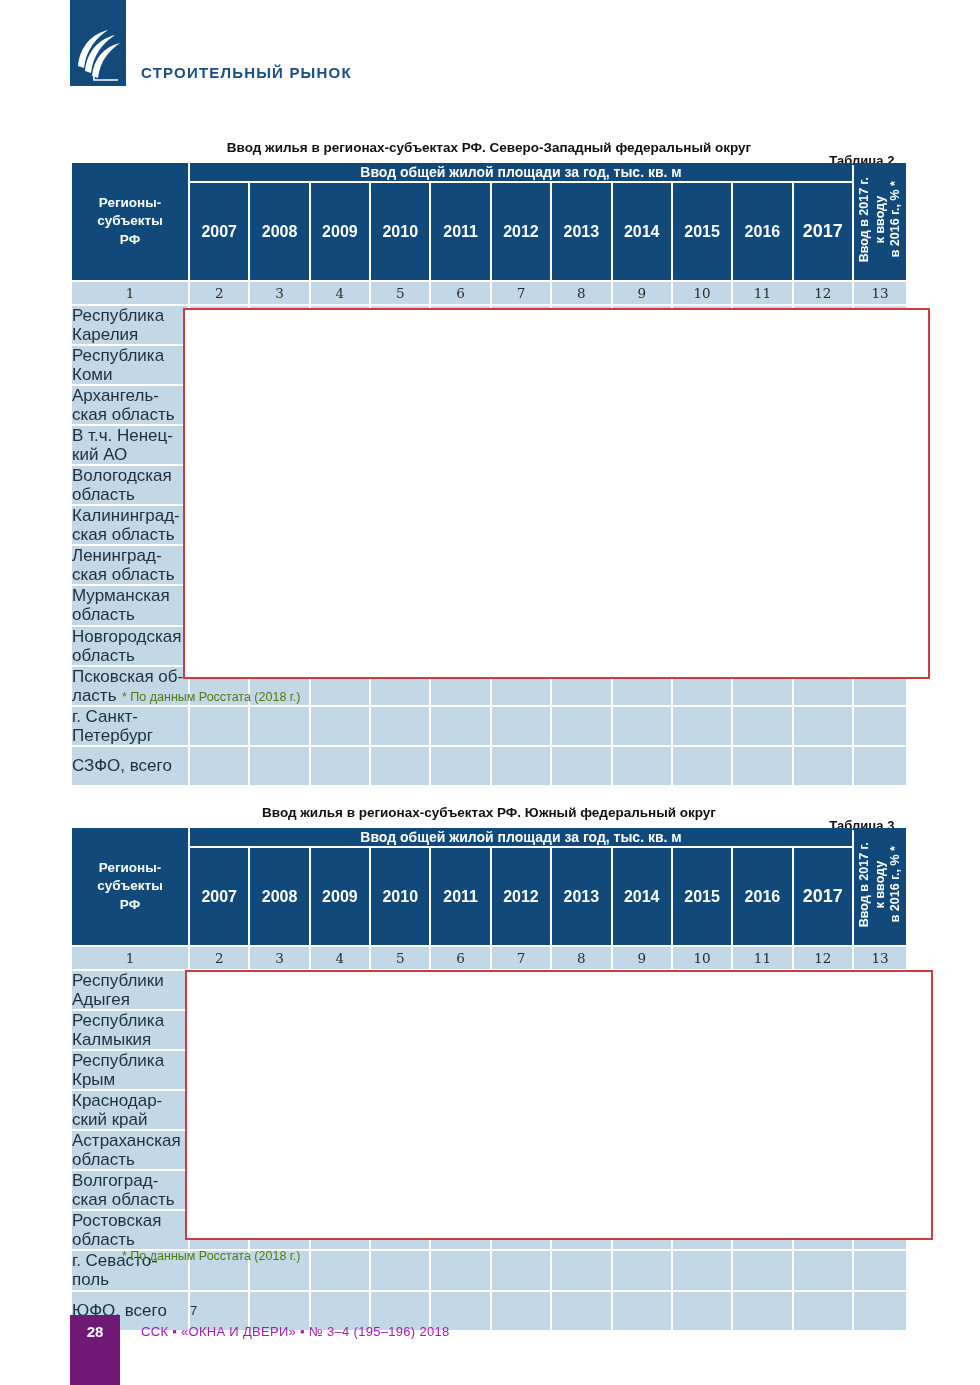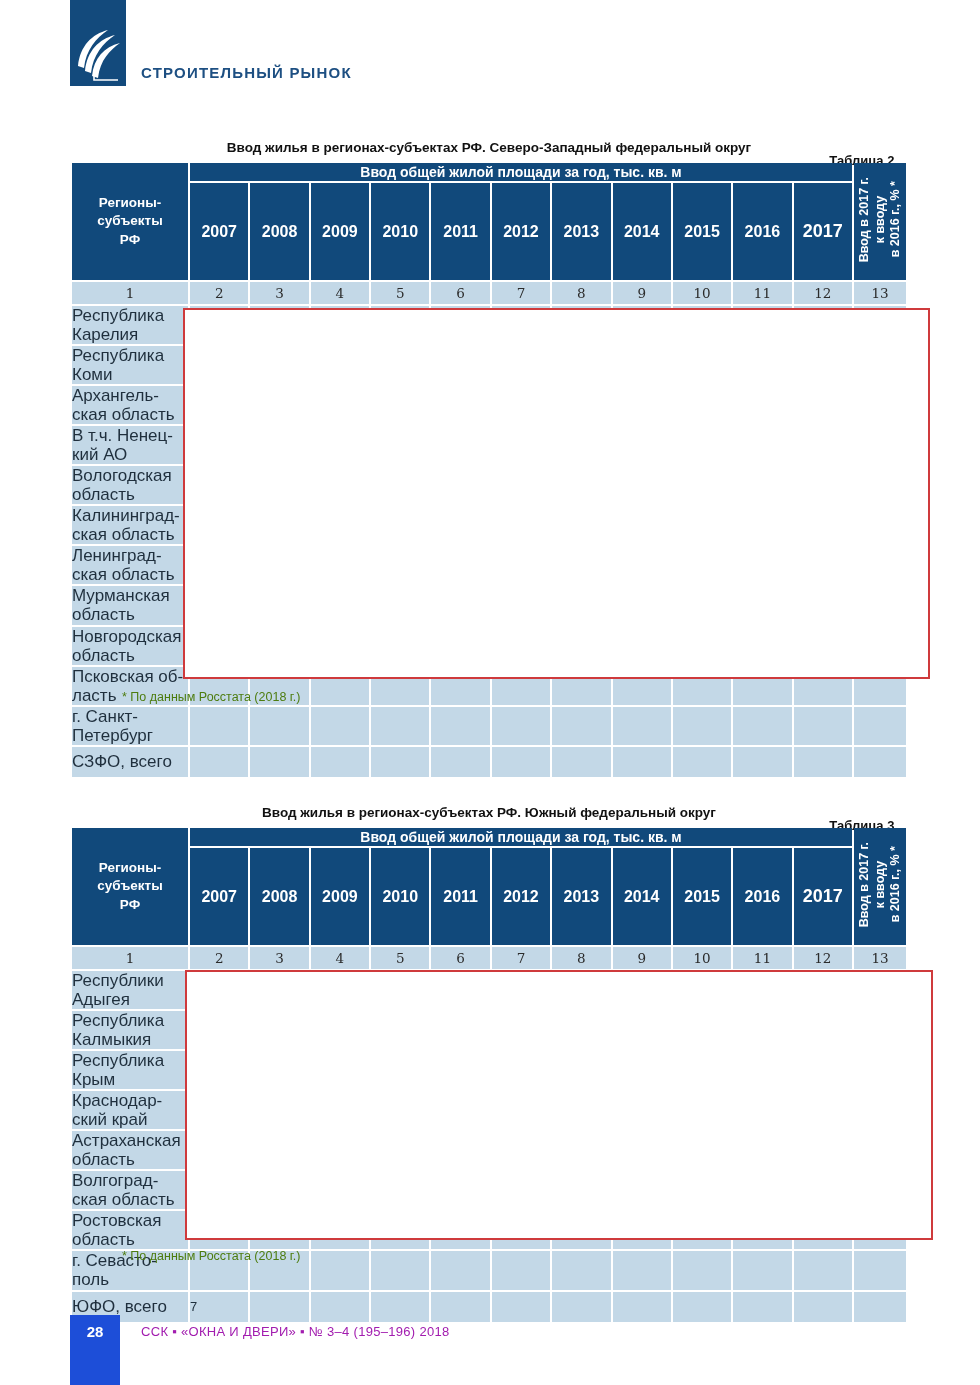--- a/index.html
+++ b/index.html
@@ -40,40 +40,40 @@
     display:inline-block; writing-mode:vertical-rl; transform:rotate(180deg);
     white-space:pre-line; font-size:12.5px; font-weight:bold; line-height:1.25; text-align:center;
   }
   .years-row th { height:97px; font-size:16px; font-weight:bold; text-align:center; vertical-align:middle; }
   .years-row th.year-big { font-size:18px; }
   .num-row td {
     height:22px; font-family:"DejaVu Serif", serif; font-size:13.5px;
     color:#2b2b2b; text-align:center; vertical-align:middle;
   }
   .data-row td { height:29px; vertical-align:middle; }
-  .data-row.single td { height:30px;margin-left:12px; }
+  .data-row.single td { height:38px;margin-left:12px; }
   .region-cell {
     font-size:17px; line-height:1.12; color:#1f2f3d; text-align:left;
     padding:1px 2px 1px 6px; white-space:pre-line;
   }
   .frag-cell { font-size:13px; color:#1f2f3d; text-align:left; padding-left:4px; }
   
   .redaction {
     position:absolute; background:#ffffff; border:2px solid #cf3a3c;
     box-sizing:border-box; z-index:5;
   }
   .redact-1 { left:183px; top:308px; width:747px; height:371px; }
   .redact-2 { left:185px; top:970px; width:748px; height:270px; }
   
   .footnote { position:absolute; left:89px; font-size:12.5px; color:#4d7c0f;margin-left:33px; }
   .footnote-1 { top:690px; } .footnote-2 { top:1249px; }
   
   .pagenum-box {
     position:absolute; left:70px; top:1315px; width:50px; height:70px;
-    background:#1d4ed8; text-align:center;
+    background:#701a75; text-align:center;
   }
   .pagenum-box .num { display:inline-block; margin-top:8px; color:#fff; font-size:15px; font-weight:bold; }
   .journal-line { position:absolute; left:141px; top:1324px; font-size:13px; color:#a21caf; letter-spacing:0.3px; }
 </style>
 </head>
 <body>
 
 <div class="page">
 
   <div class="logo">

